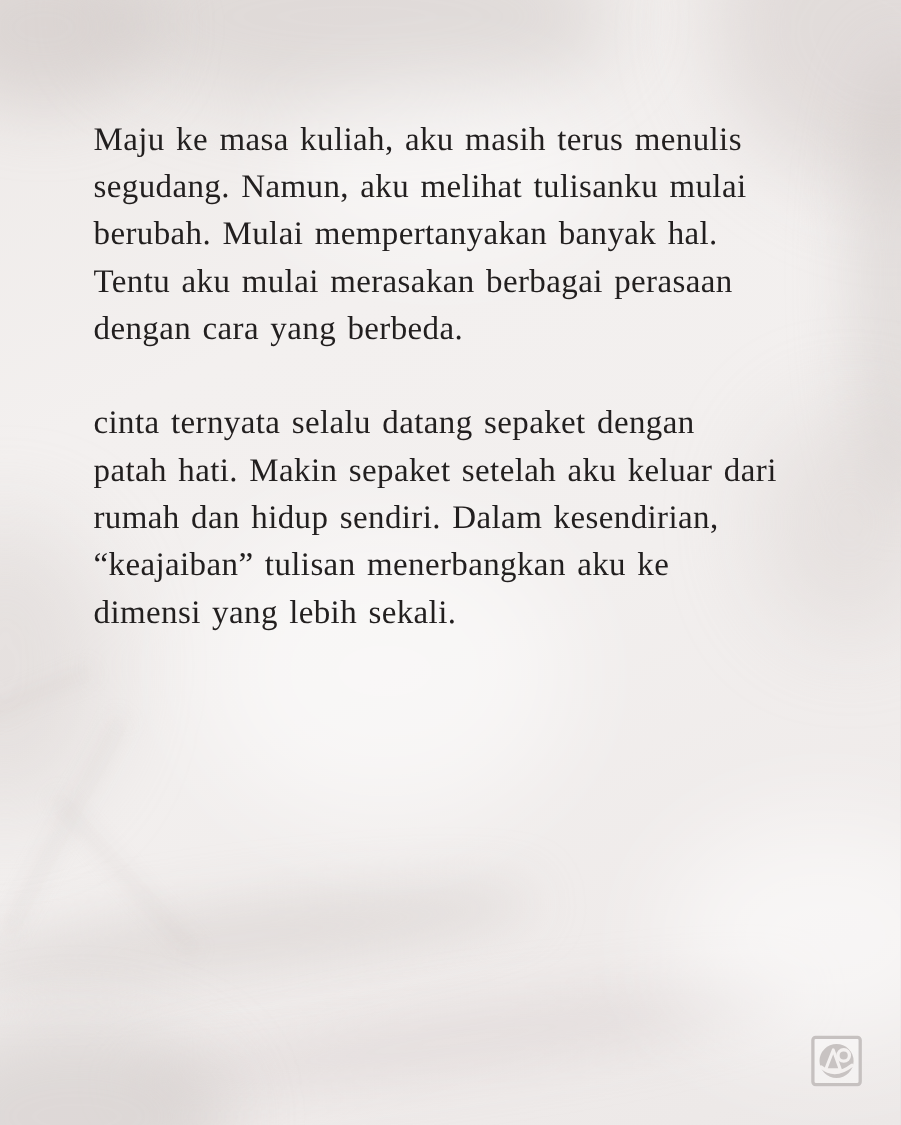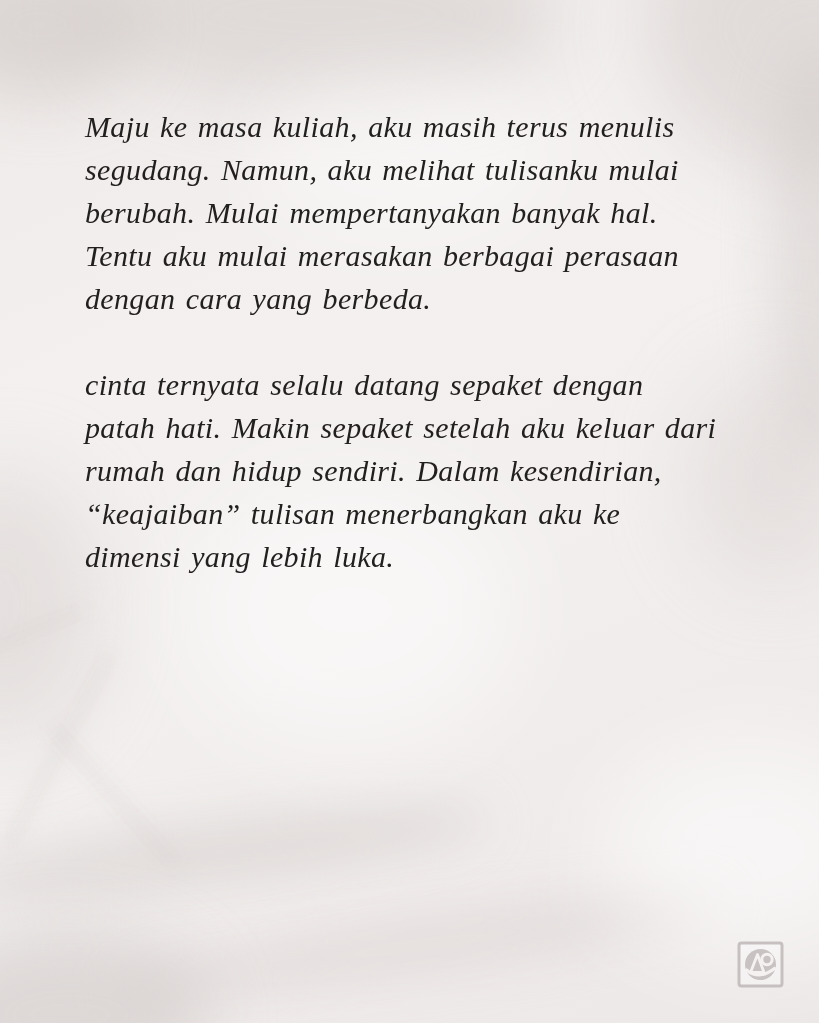--- a/index.html
+++ b/index.html
@@ -46,21 +46,20 @@
   }
   .h-center { left: 180px; top: 470px; width: 340px; height: 280px; background: rgba(255,255,255,0.50); filter: blur(48px); }
   .h-botrt  { left: 600px; top: 740px; width: 300px; height: 220px; background: rgba(255,255,255,0.55); filter: blur(46px); }
   .h-top    { left: 250px; top: 70px;  width: 300px; height: 170px; background: rgba(255,255,255,0.40); filter: blur(40px); }
 
   .text-block {
     position: absolute;
     left: 85px;
     top: 105px;
     color: #221f1f;
-    font-style: italic;
   }
   .paragraph { margin: 0 0 43px 0; }
   .line {
     white-space: nowrap;
     font-size: 30px;
     line-height: 43px;
     letter-spacing: 0.35px;
     word-spacing: 2.5px;
   }
   .logo {
@@ -100,21 +99,21 @@
       <div class="line">segudang. Namun, aku melihat tulisanku mulai</div>
       <div class="line">berubah. Mulai mempertanyakan banyak hal.</div>
       <div class="line">Tentu aku mulai merasakan berbagai perasaan</div>
       <div class="line">dengan cara yang berbeda.</div>
     </div>
     <div class="paragraph">
       <div class="line">cinta ternyata selalu datang sepaket dengan</div>
       <div class="line">patah hati. Makin sepaket setelah aku keluar dari</div>
       <div class="line">rumah dan hidup sendiri. Dalam kesendirian,</div>
       <div class="line">“keajaiban” tulisan menerbangkan aku ke</div>
-      <div class="line">dimensi yang lebih luka.</div>
+      <div class="line">dimensi yang lebih sekali.</div>
     </div>
   </div>
 
   <div class="logo">
     <svg width="47" height="47" viewBox="0 0 47 47" xmlns="http://www.w3.org/2000/svg">
       <rect x="2" y="2" width="43" height="43" rx="2.5" fill="rgba(255,255,255,0.30)" stroke="#c6c1c0" stroke-width="3"></rect>
       <circle cx="23.5" cy="23.5" r="15.5" fill="#c8c3c2"></circle>
       <path d="M 9.5 29 Q 22 39.5 37.5 27.5" stroke="#f4f1f0" stroke-width="3.2" fill="none" stroke-linecap="round"></path>
       <polygon points="13.5,31.5 20.5,13.5 27,31.5" fill="none" stroke="#f4f1f0" stroke-width="2.8" stroke-linejoin="round"></polygon>
       <circle cx="30" cy="18.5" r="5.2" fill="none" stroke="#f4f1f0" stroke-width="3"></circle>

